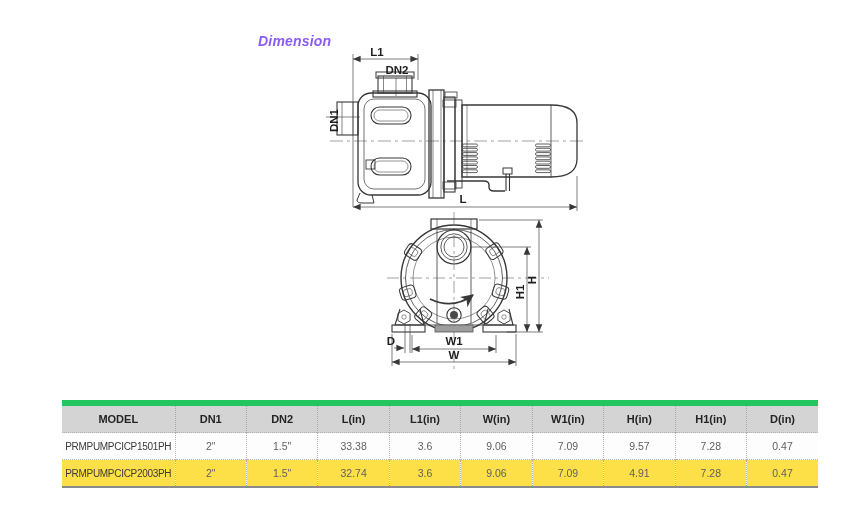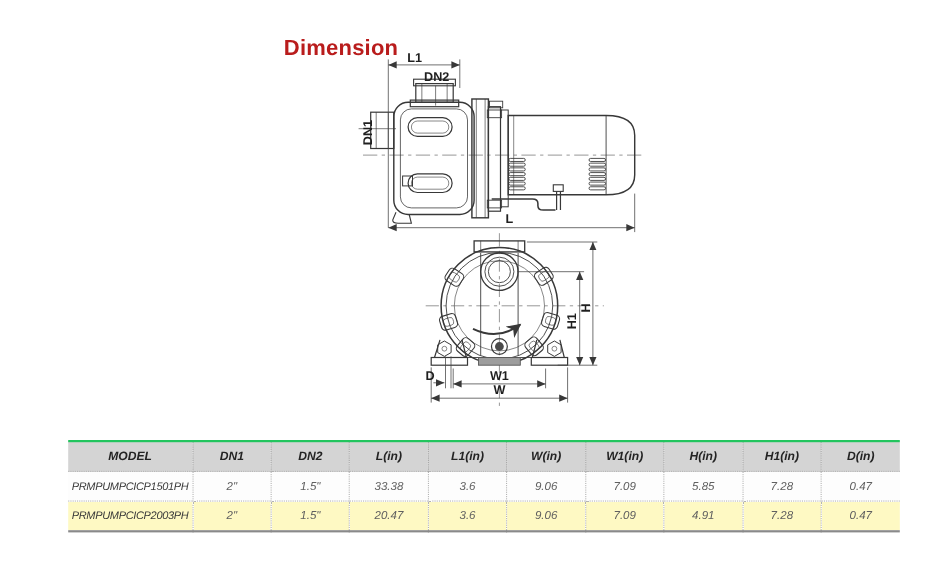--- a/index.html
+++ b/index.html
@@ -2,48 +2,48 @@
 <html><head>
 <meta charset="utf-8">
 <style>
   html,body{margin:0;padding:0;background:#ffffff;}
   .page{
     position:relative;width:859px;height:516px;background:#ffffff;overflow:hidden;
     font-family:"Liberation Sans", sans-serif;
   }
   .section-title{
     position:absolute;left:258px;top:33px;margin:0;
-    font-size:20px;font-weight:bold;color:#b91c1c;letter-spacing:0.2px;
+    font-size:14px;font-weight:bold;color:#8b5cf6;letter-spacing:0.2px;font-style:italic;
   }
   .diagram-svg{position:absolute;left:0;top:0;}
   .dim-label{
     font-family:"Liberation Sans", sans-serif;
     font-size:11.5px;font-weight:bold;fill:#1f1f1f;
   }
   
   .spec-table-wrap{position:absolute;left:62px;top:400px;width:756px;}
   table.spec{
     width:100%;border-collapse:collapse;table-layout:fixed;
-    border-top:2px solid #22c55e;border-bottom:2px solid #8a8a8a;font-style:italic;
+    border-top:6px solid #22c55e;border-bottom:2px solid #8a8a8a;
   }
   table.spec col.model-col{width:113px;}
   table.spec th{
     background:#d4d4d4;color:#242424;font-size:11px;font-weight:bold;
     height:26px;padding:0 3px;text-align:center;
     border-left:1px dotted #a8a8a8;
   }
   table.spec th:first-child{border-left:none;}
   table.spec td{
     font-size:10.5px;color:#606060;text-align:center;height:26px;padding:0 2px;
     border-left:1px dotted #b3b3b3;border-top:1px dotted #b3b3b3;
     white-space:nowrap;overflow:hidden;
   }
   table.spec td:first-child{border-left:none;color:#3a3a3a;font-size:10px;letter-spacing:-0.3px;}
   table.spec tbody tr:nth-child(1){background:#fdfdfd;}
-  table.spec tbody tr:nth-child(2){background:#fef9c3;}
+  table.spec tbody tr:nth-child(2){background:#fde047;}
 </style>
 </head>
 <body>
 
 <div class="page">
 
   <h2 class="section-title">Dimension</h2>
 
   <svg class="diagram-svg" width="859" height="516" viewBox="0 0 859 516">
     <defs>
@@ -230,29 +230,29 @@
       </thead>
       <tbody>
           <tr>
             <td>PRMPUMPCICP1501PH</td>
             <td>2"</td>
             <td>1.5"</td>
             <td>33.38</td>
             <td>3.6</td>
             <td>9.06</td>
             <td>7.09</td>
-            <td>5.85</td>
+            <td>9.57</td>
             <td>7.28</td>
             <td>0.47</td>
           </tr>
           <tr>
             <td>PRMPUMPCICP2003PH</td>
             <td>2"</td>
             <td>1.5"</td>
-            <td>20.47</td>
+            <td>32.74</td>
             <td>3.6</td>
             <td>9.06</td>
             <td>7.09</td>
             <td>4.91</td>
             <td>7.28</td>
             <td>0.47</td>
           </tr>
         </tbody>
     </table>
   </div>

